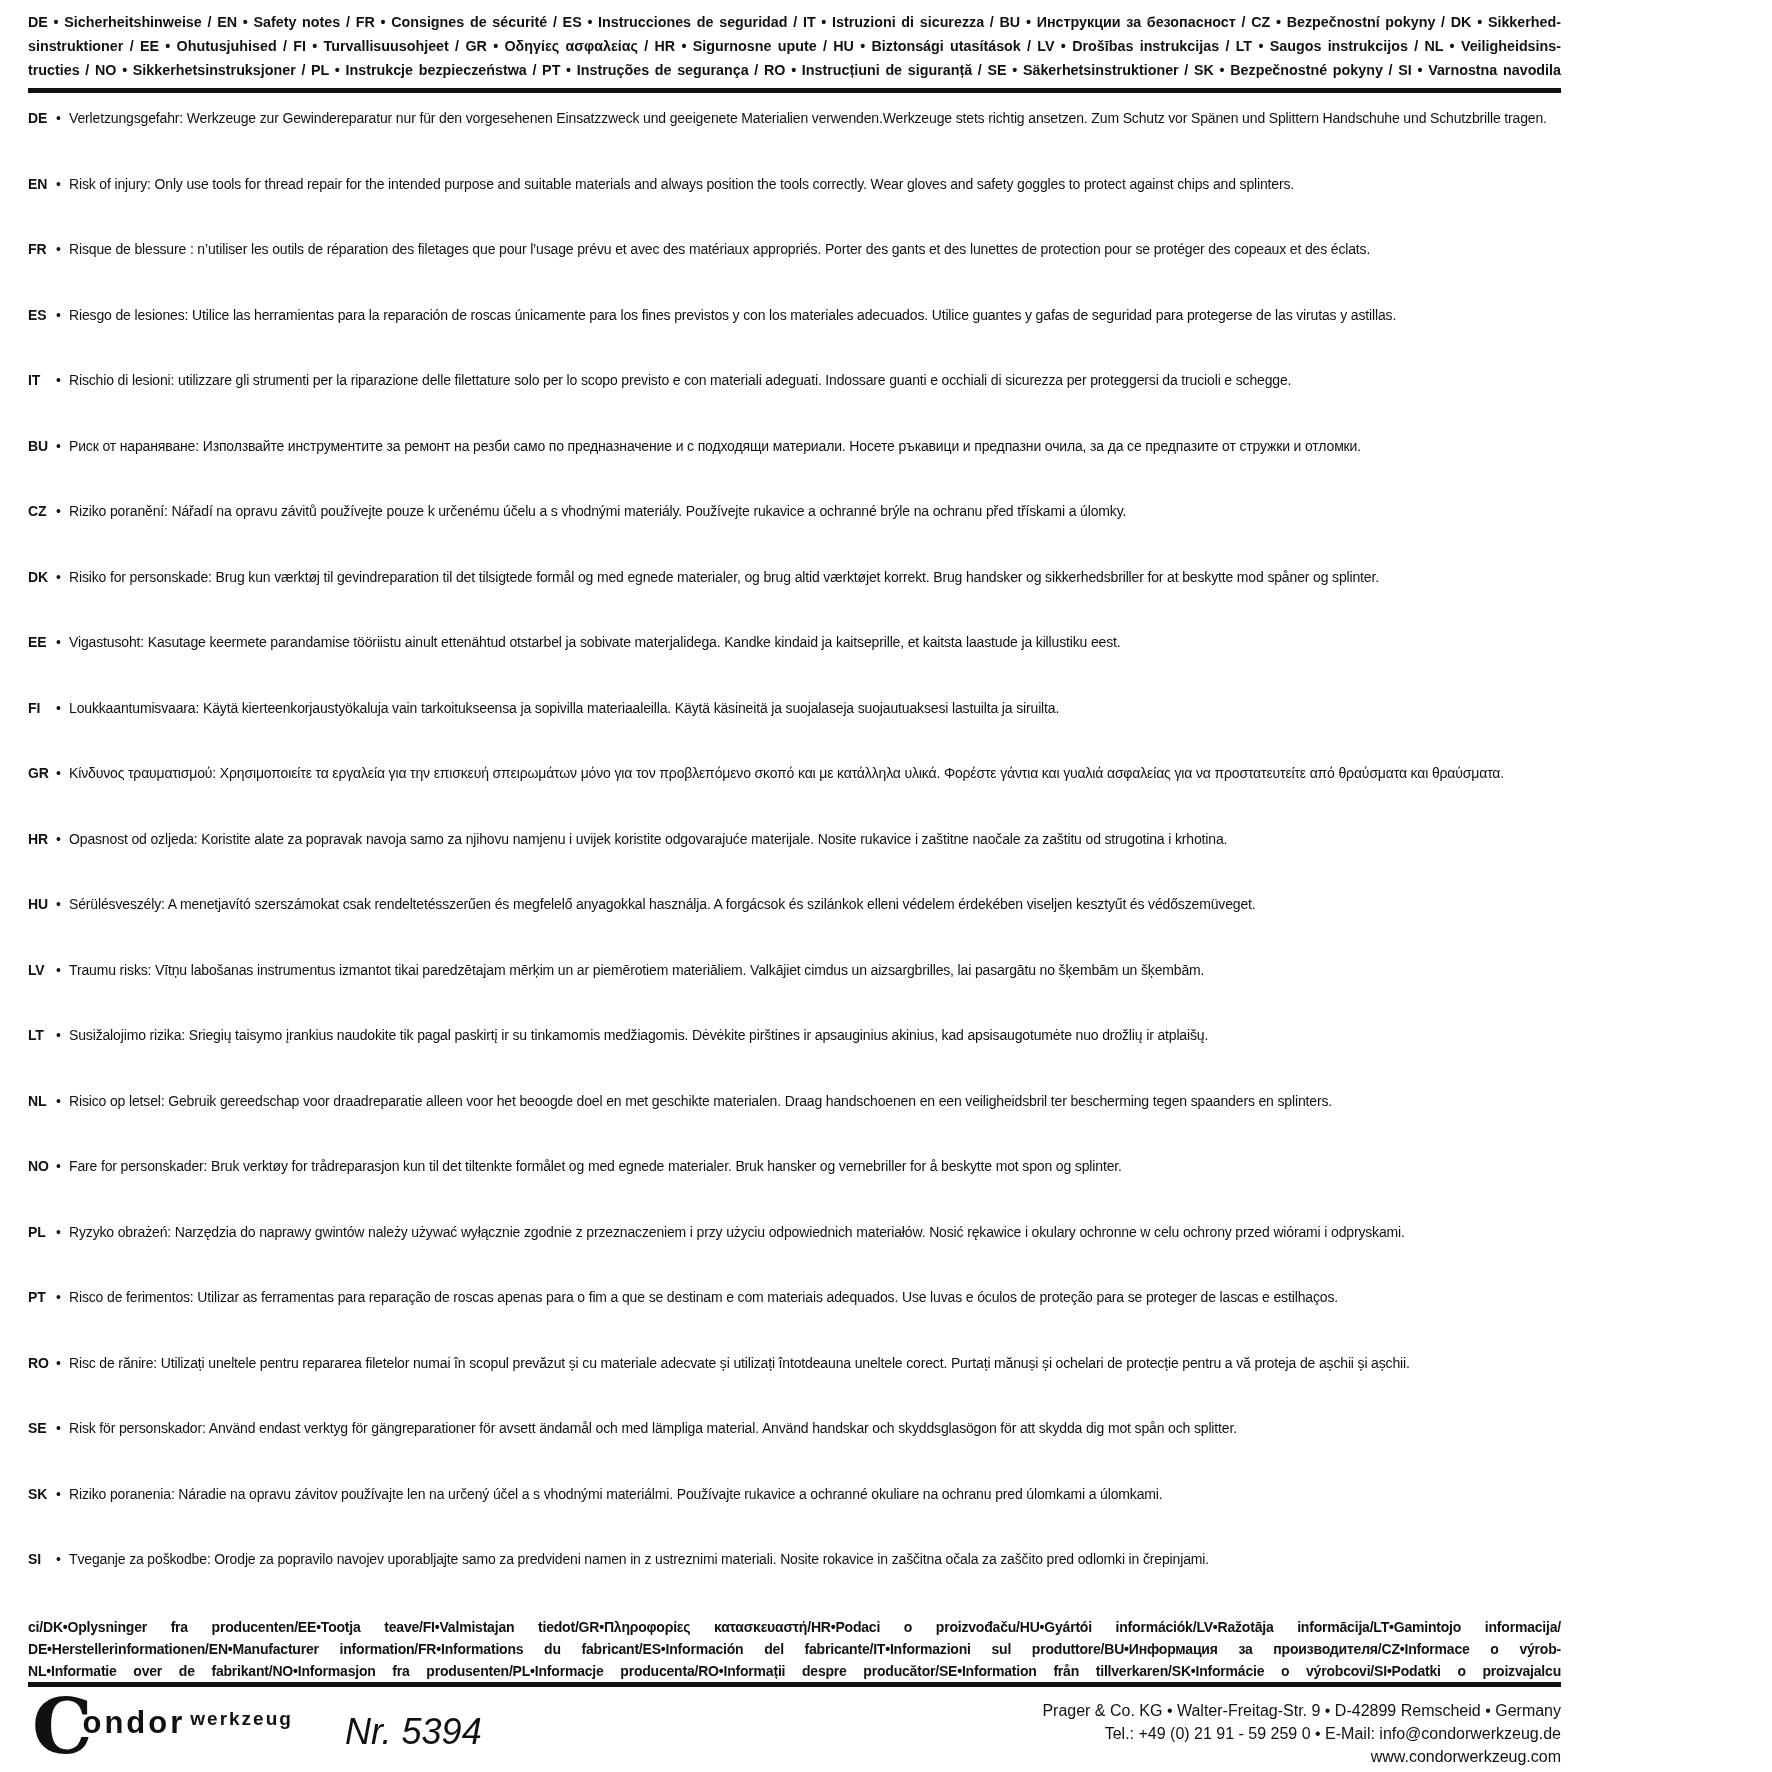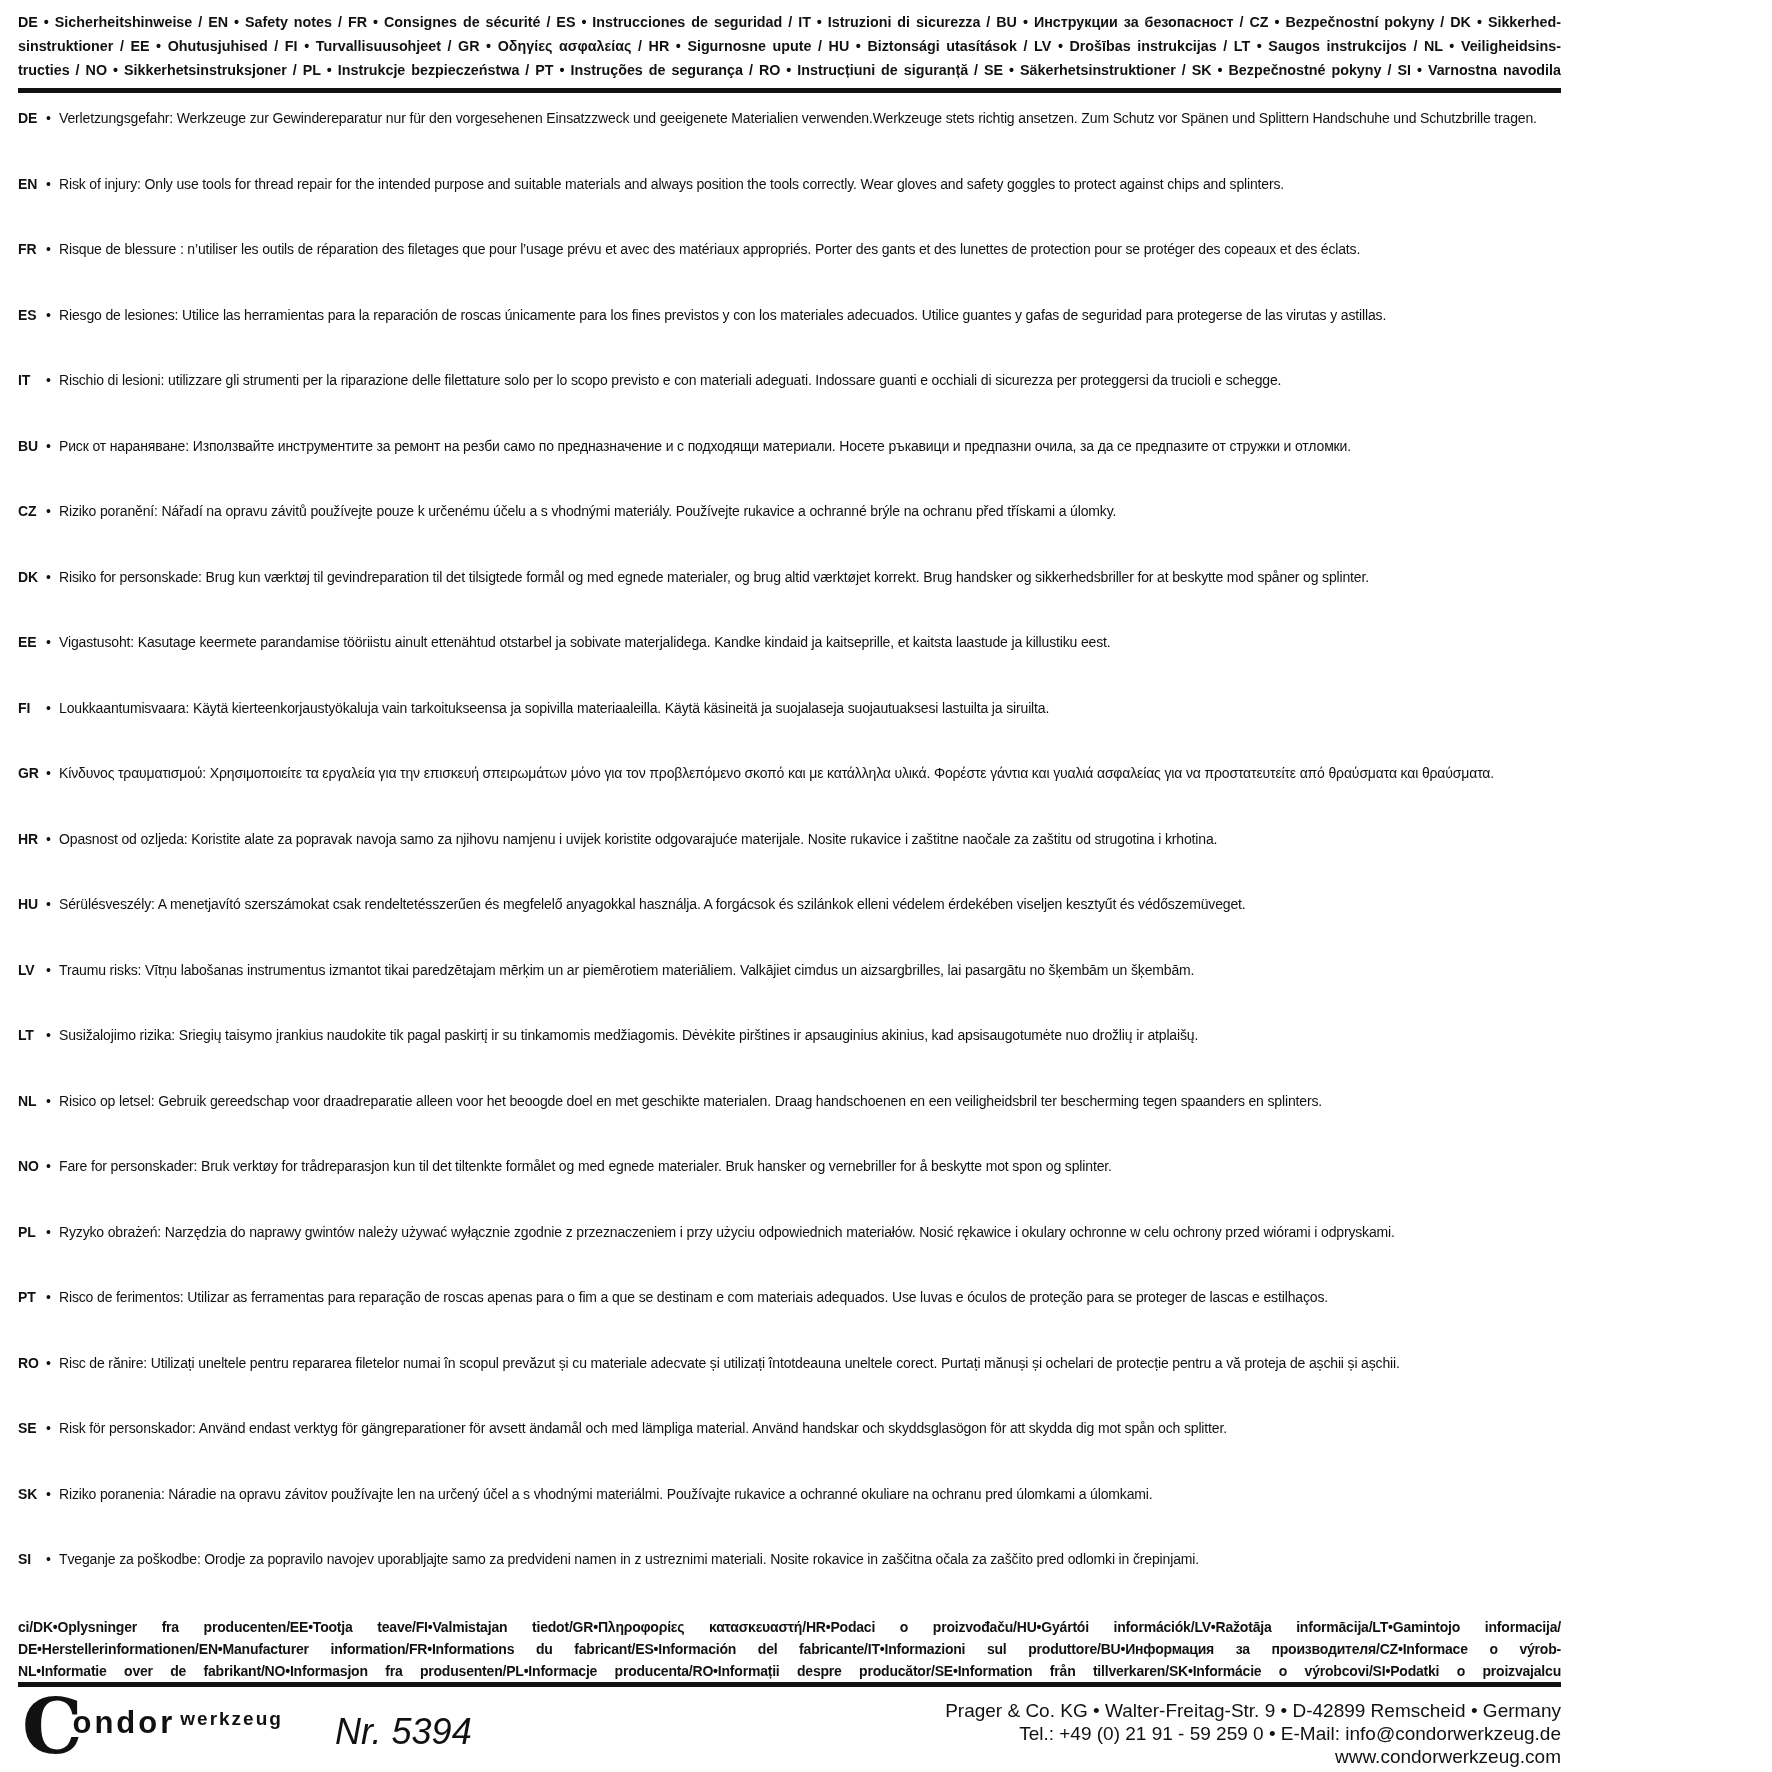--- a/index.html
+++ b/index.html
@@ -9,21 +9,21 @@
     width: 1772px;
     height: 1772px;
     overflow: hidden;
     color: #111111;
     font-family: "Liberation Sans", "DejaVu Sans", sans-serif;
   }
   .page {
     box-sizing: border-box;
     width: 1583px;
     height: 1772px;
-    padding: 10px 22px 0 18px;
+    padding: 10px 22px 0 28px;
   }
   
   .header .header-line {
     font-weight: bold;
     font-size: 14.3px;
     line-height: 24px;
     text-align: justify;
     text-align-last: justify;
     white-space: normal;
   }
@@ -111,21 +111,21 @@
   }
   .part-number {
     font-weight: normal;
     font-style: italic;
     font-size: 36px;
     padding-bottom: 4px;
     white-space: nowrap;
   }
   .contact {
     text-align: right;
-    font-size: 19px;
+    font-size: 16px;
     line-height: 23px;
     padding-top: 2px;
   }
   .contact .bold { font-weight: normal; }
 </style>
 </head>
 <body>
 
 <div class="page">
 

